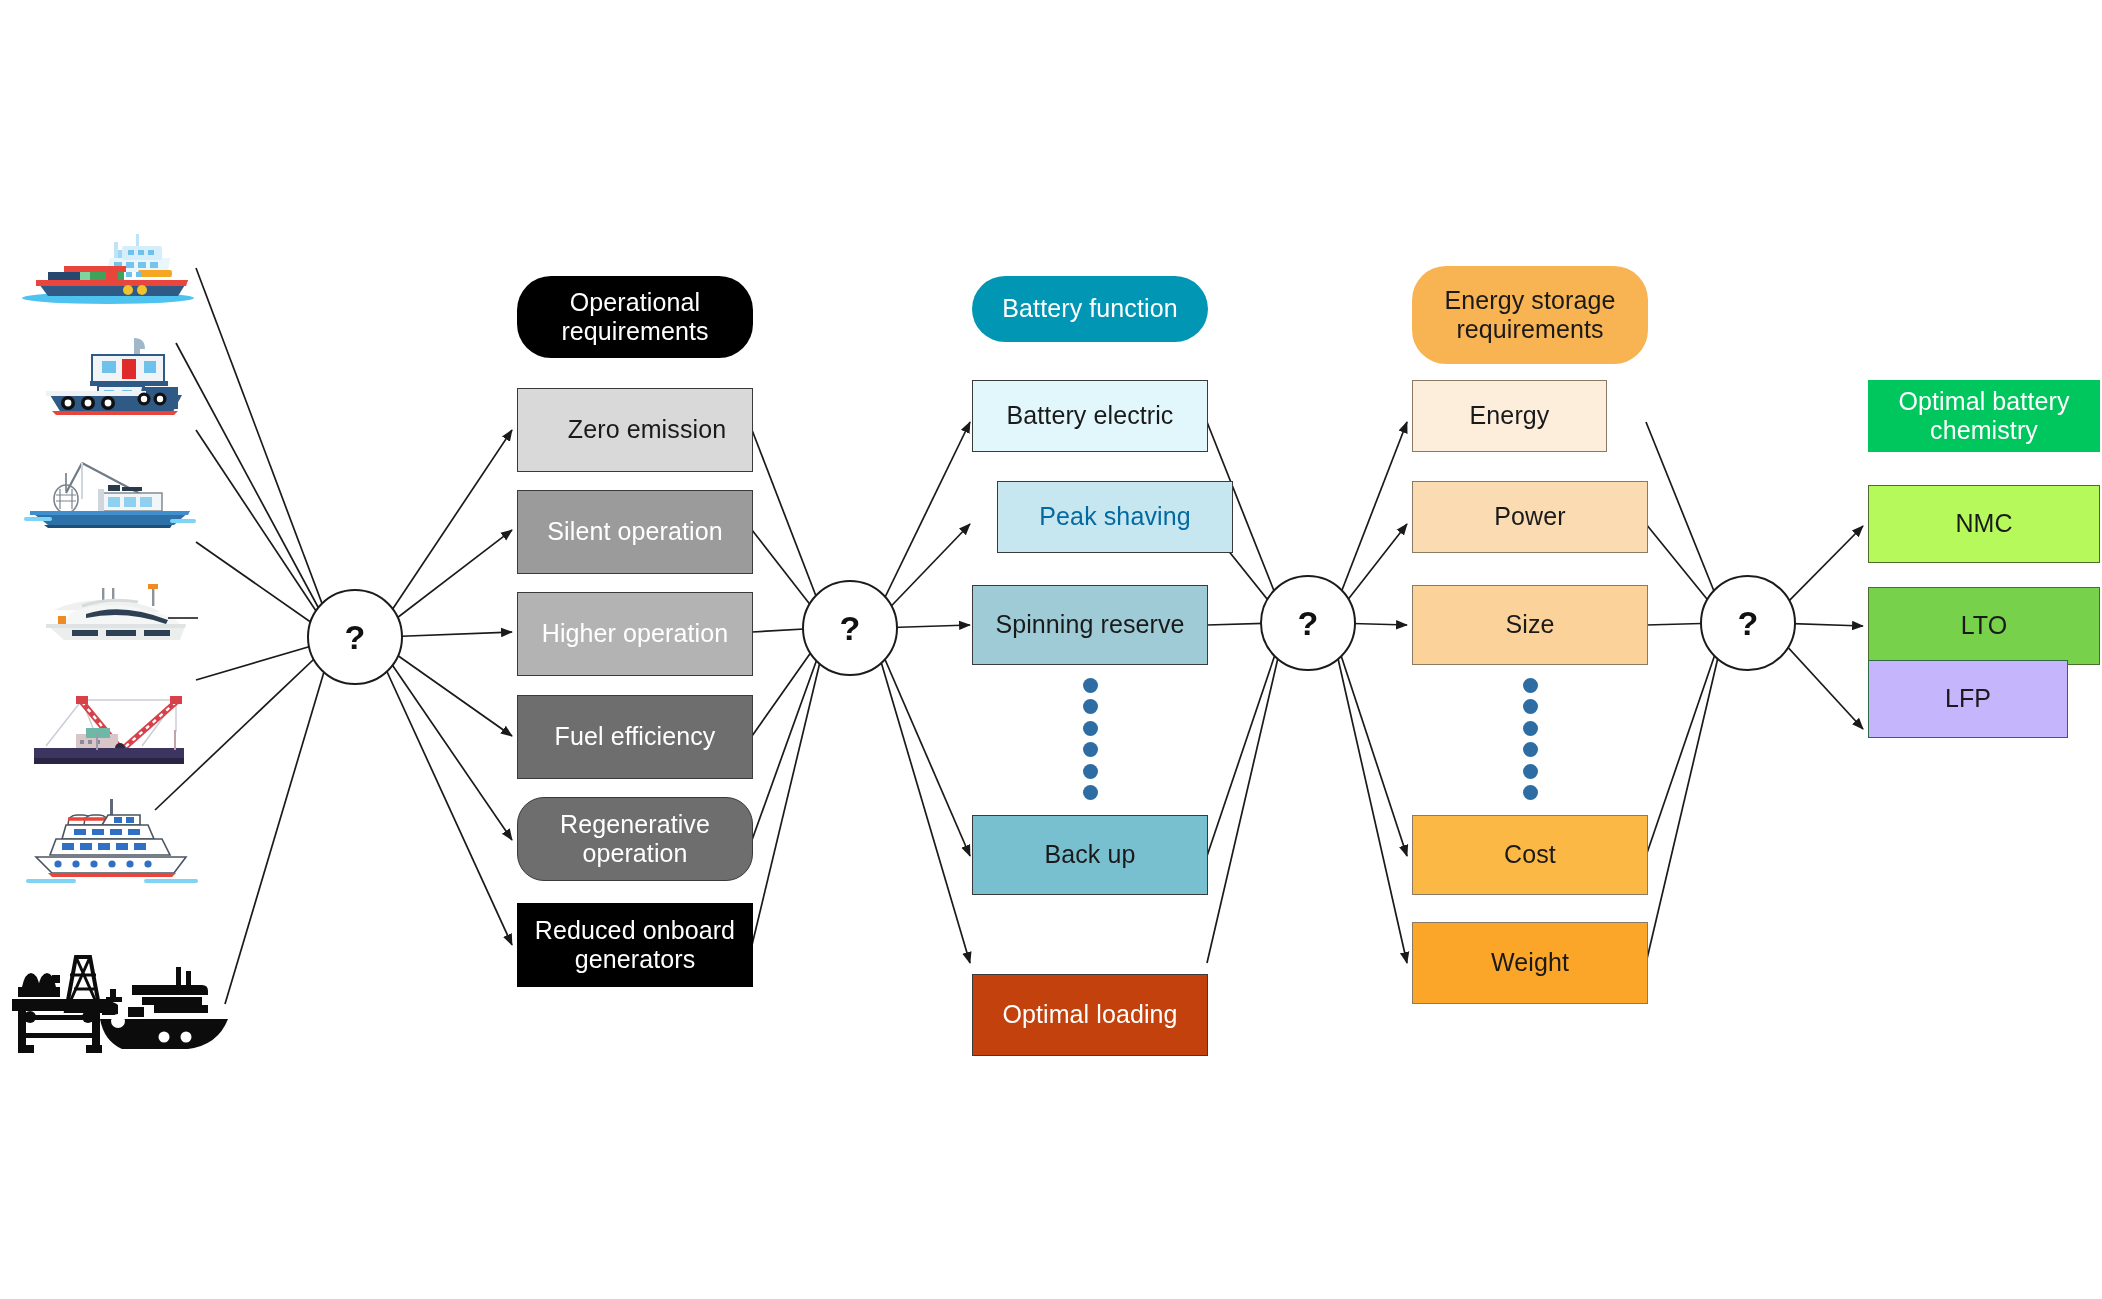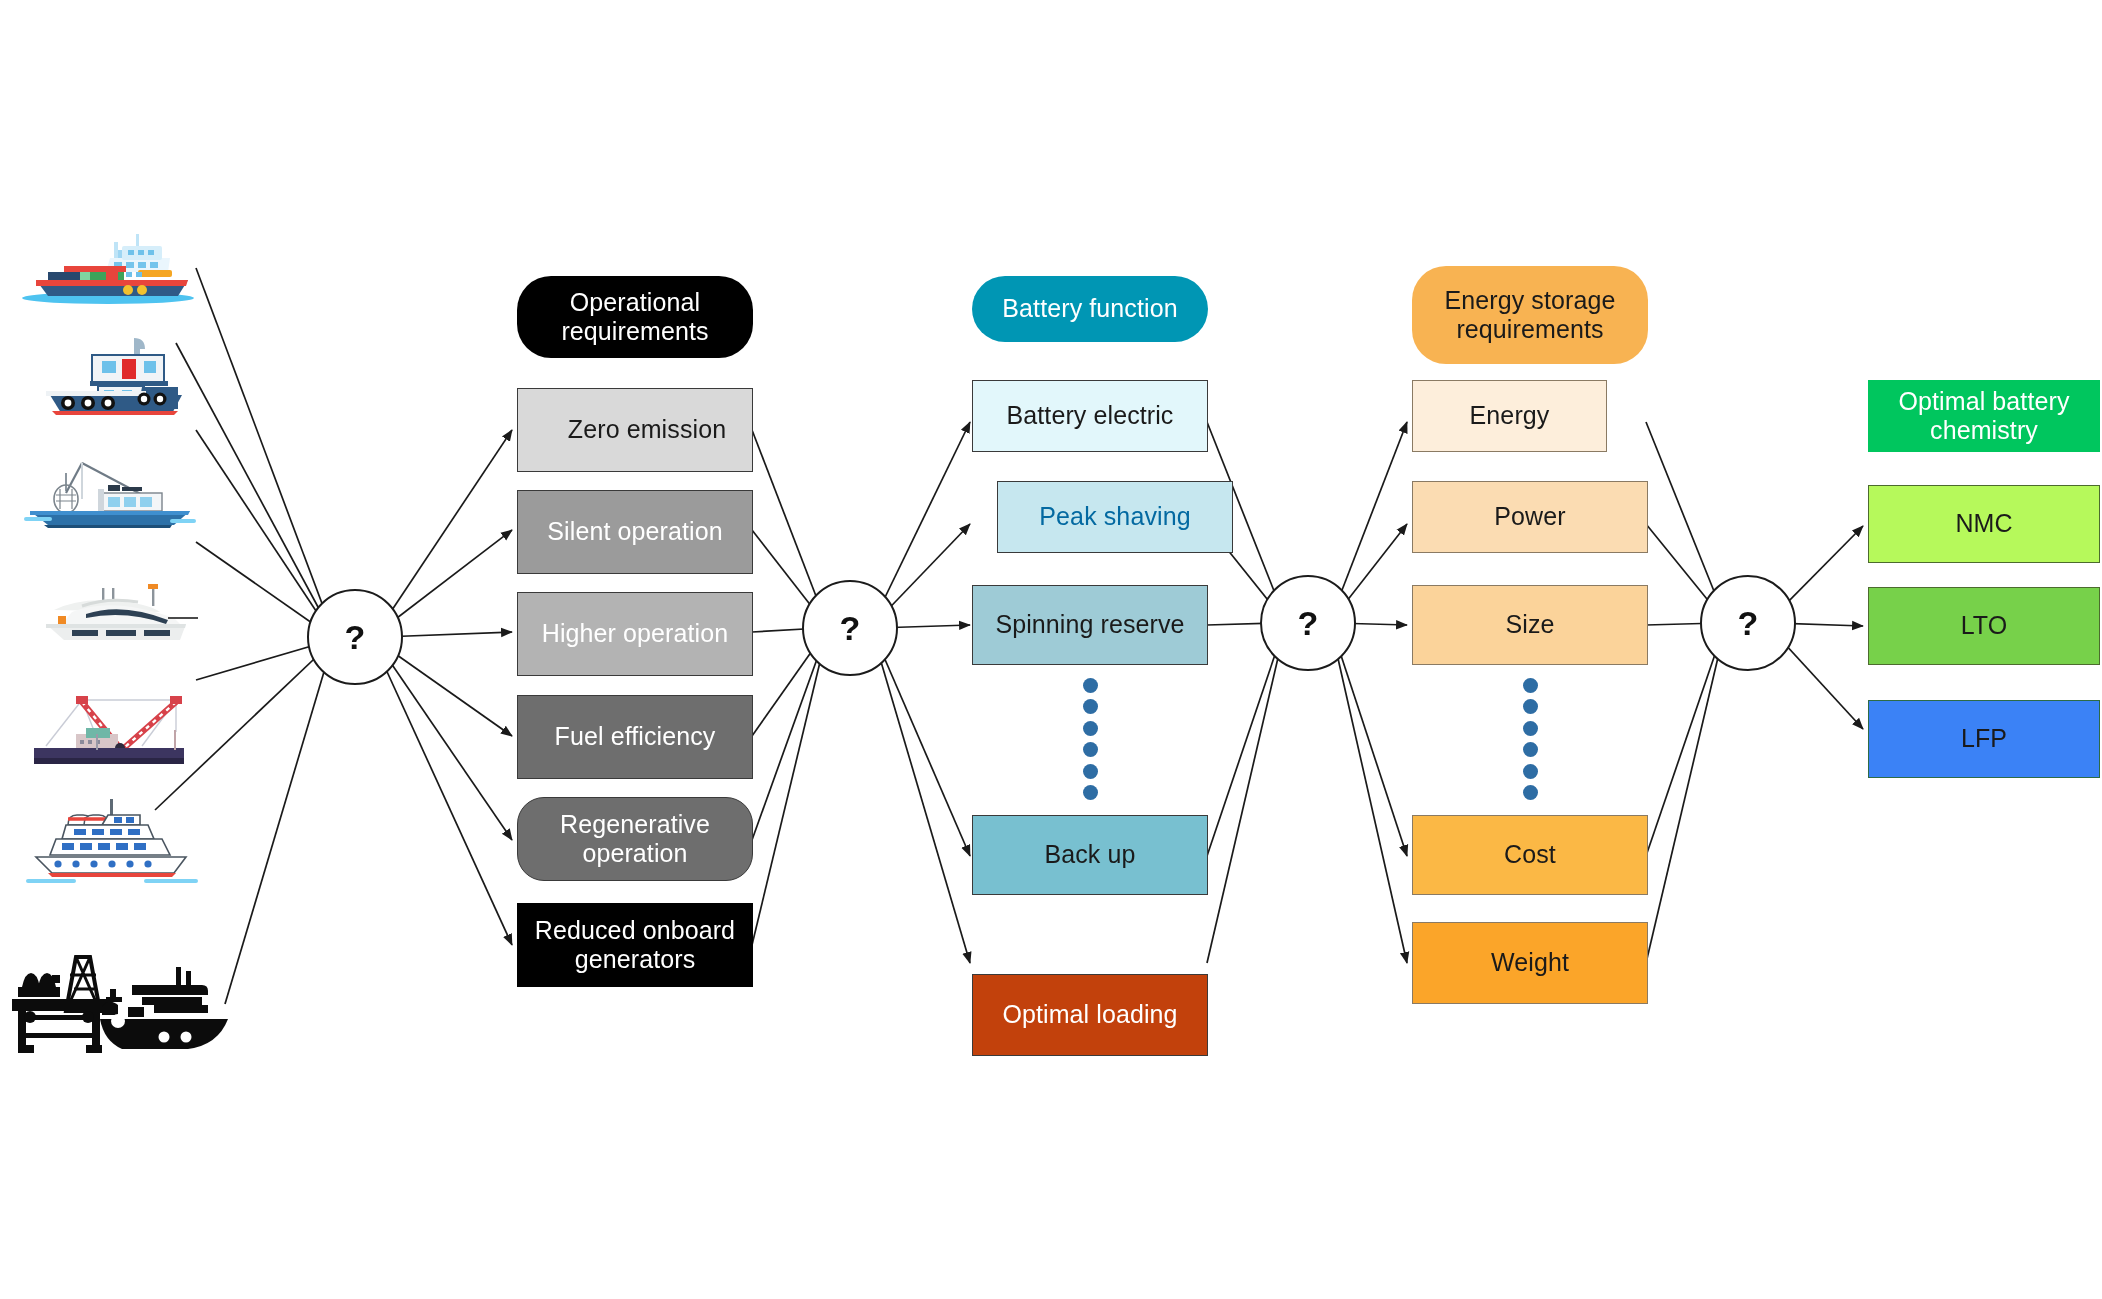--- a/index.html
+++ b/index.html
@@ -431,17 +431,17 @@
 
   <div class="node noborder" style="left:1868px; top:380px; width:232px; height:72px; background:#00c65e; color:#ffffff;">
     <span>Optimal battery chemistry</span>
   </div>
   <div class="node rect" style="left:1868px; top:485px; width:232px; height:78px; background:#b6f95b; color:#1a1a1a; border-color:#4c6b2e;">
     <span>NMC</span>
   </div>
   <div class="node rect" style="left:1868px; top:587px; width:232px; height:78px; background:#77d14a; color:#1a1a1a; border-color:#4c6b2e;">
     <span>LTO</span>
   </div>
-  <div class="node rect" style="left:1868px; top:700px; width:232px; height:78px; background:#3b82f6; color:#1a1a1a; border-color:#2e6b45;">
+  <div class="node rect" style="left:1868px; top:660px; width:200px; height:78px; background:#c4b5fd; color:#1a1a1a; border-color:#2e6b45;">
     <span>LFP</span>
   </div>
 
 </div>
 
 </body></html>

